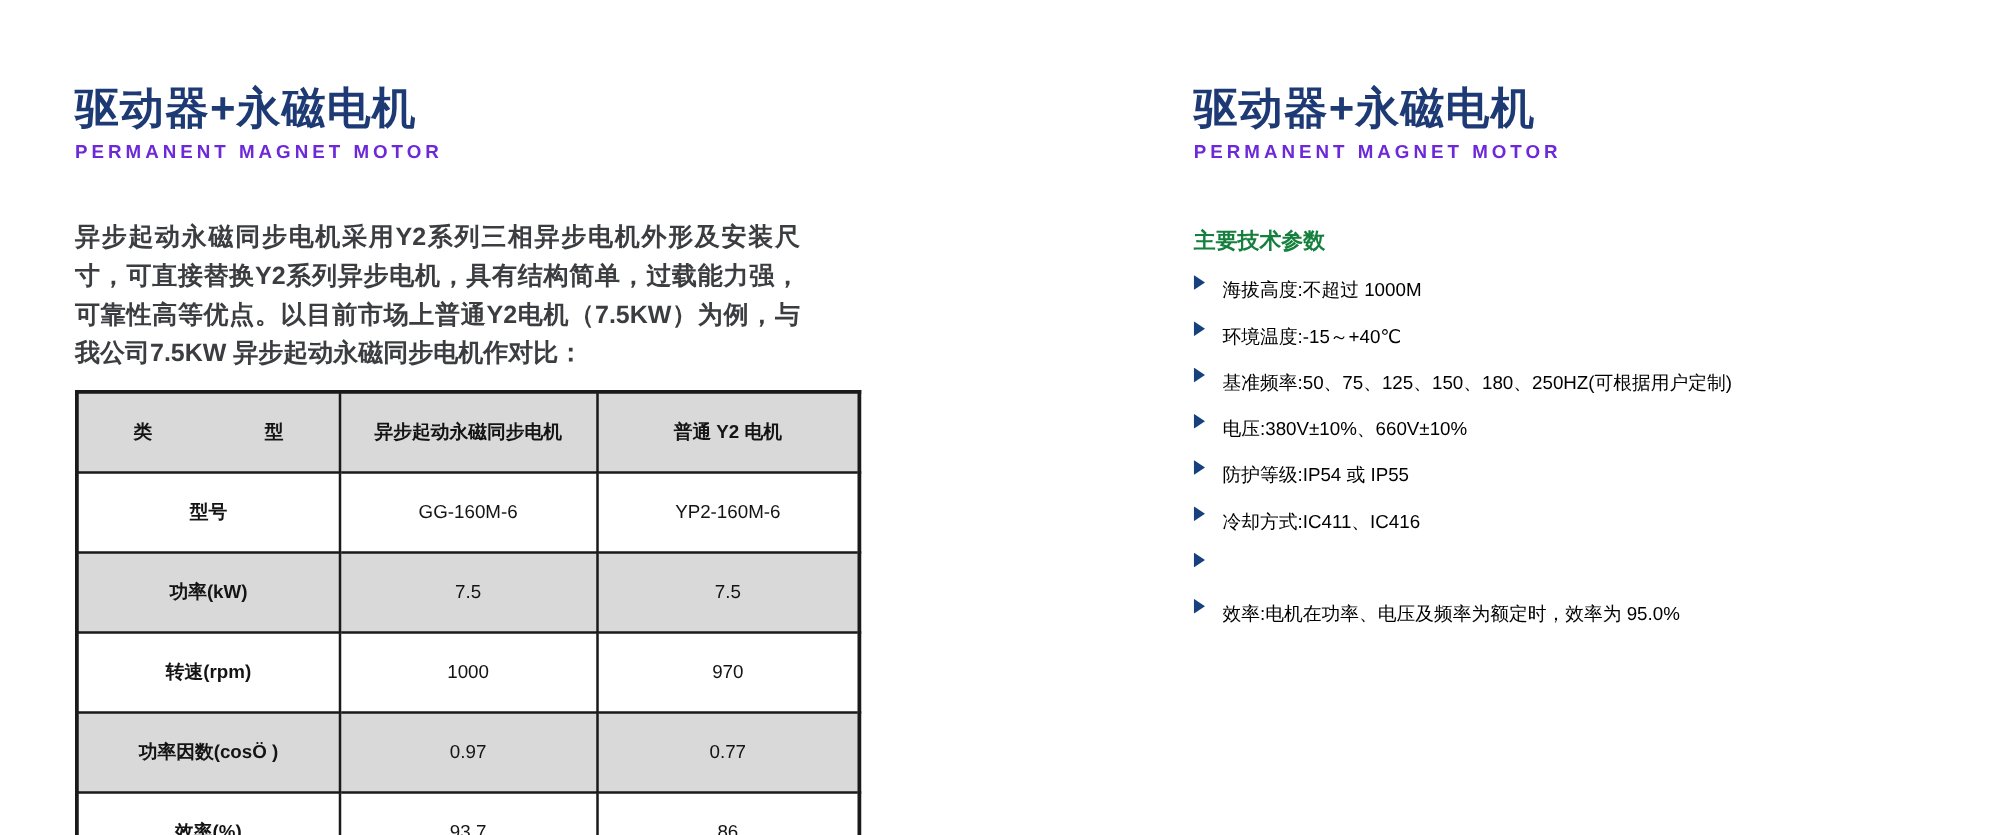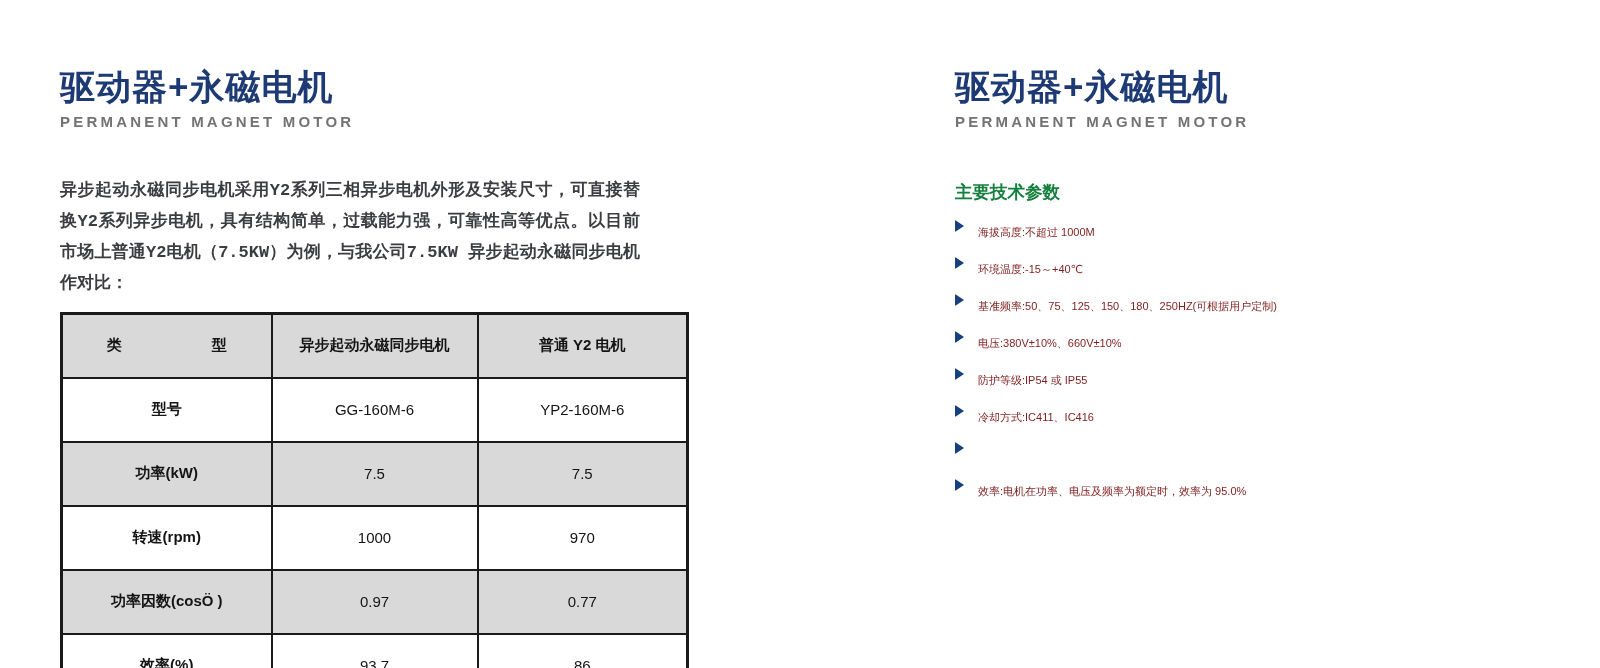--- a/index.html
+++ b/index.html
@@ -25,32 +25,31 @@
     line-height: 1.1;
     font-weight: bold;
     letter-spacing: 1px;
     color: #1d3a74;
   }
   .subtitle {
     margin-top: 6px;
     font-size: 15px;
     font-weight: bold;
     letter-spacing: 3.2px;
-    color: #737373;
+    color: #6d28d9;
   }
 
   .intro {
     margin: 45px 0 0 0;
     width: 580px;
-    font-size: 17px;
+    font-size: 20px;
     font-weight: bold;
     line-height: 31px;
     color: #3b3d41;
     text-align: justify;
-    font-family: Liberation Mono, monospace;
   }
 
   table.cmp {
     margin-top: 13px;
     width: 626px;
     border-collapse: collapse;
     table-layout: fixed;
     border: 3px solid #1a1a1a;
   }
   table.cmp th, table.cmp td {
@@ -89,22 +88,22 @@
     flex: none;
     width: 0;
     height: 0;
     border-top: 6px solid transparent;
     border-bottom: 6px solid transparent;
     border-left: 9px solid #16407e;
     border-radius: 1px;
     margin-right: 14px;
   }
   .li-text {
-    font-size: 11px;
-    color: #7f1d1d;
+    font-size: 15px;
+    color: #000000;
     white-space: nowrap;
     margin-top: 13px;
   }
 </style>
 </head>
 <body>
 
 <div class="page">
 
   <section class="col left">

